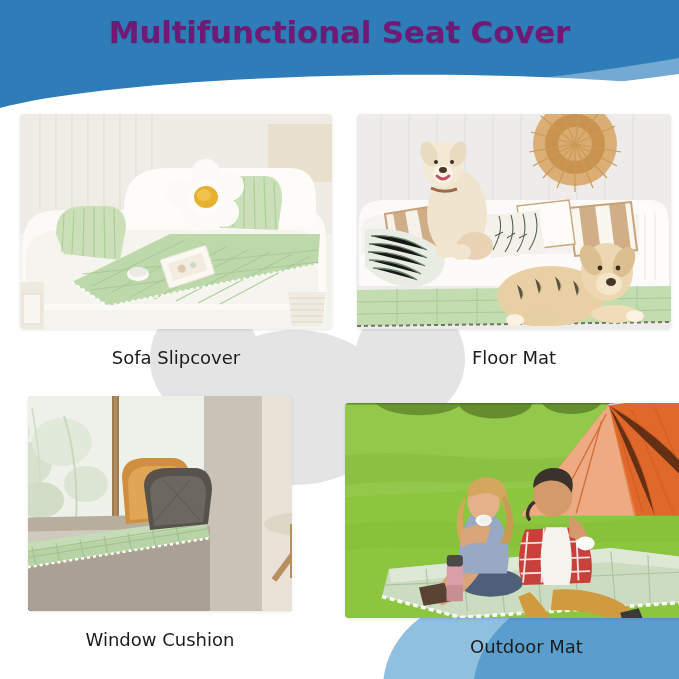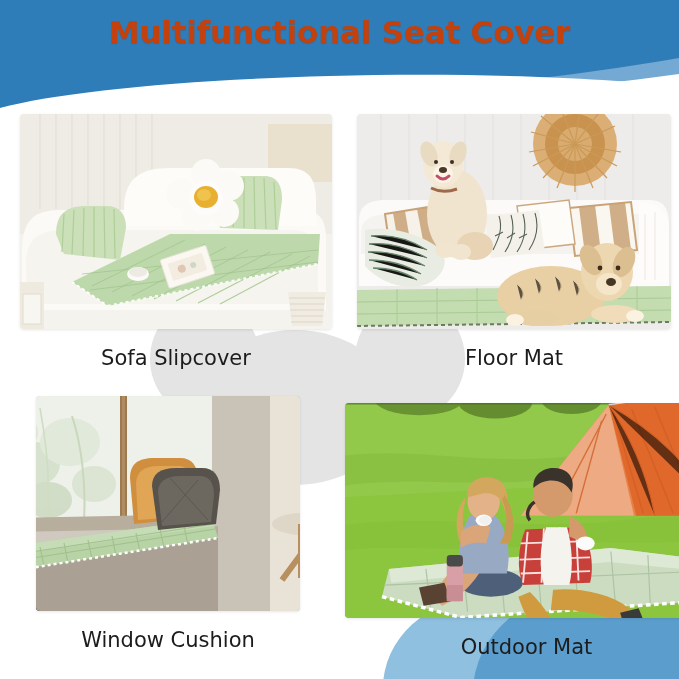--- a/index.html
+++ b/index.html
@@ -73,21 +73,21 @@
   .header-svg {
     position: absolute;
     left: 0; top: 0;
     display: block;
   }
   .header-title {
     position: absolute;
     left: 0; top: 12px;
     width: 679px;
     text-align: center;
-    color: #c2410c;
+    color: #701a75;
     font-family: "DejaVu Sans", sans-serif;
     font-weight: bold;
     font-size: 31px;
     letter-spacing: -0.2px;
     line-height: 40px;
     z-index: 4;
     text-shadow: 0 1px 1px rgba(0,0,0,0.10);
     white-space: nowrap;
   }
 
@@ -108,28 +108,28 @@
     height: 215px;
     border-radius: 4px;
     overflow: hidden;
     box-shadow: 0 1px 3px rgba(0,0,0,0.10);
   }
   .card-label {
     margin-top: 16px;
     text-align: center;
     color: #1c1c1c;
     font-family: "DejaVu Sans", sans-serif;
-    font-size: 21px;
+    font-size: 18px;
     font-weight: normal;
     line-height: 26px;
     white-space: nowrap;
   }
   .card-tl { left: 20px;  top: 6px;   width: 312px; }
   .card-tr { left: 345px; top: 6px;   width: 314px; margin-left: 12px; }
-  .card-bl { left: 36px;  top: 288px; width: 264px; }
+  .card-bl { left: 28px;  top: 288px; width: 264px; }
   .card-br { left: 345px; top: 295px; width: 363px; }
 
   .photo-svg {
     position: absolute;
     inset: 0;
     width: 100%;
     height: 100%;
     display: block;
   }
 </style>

